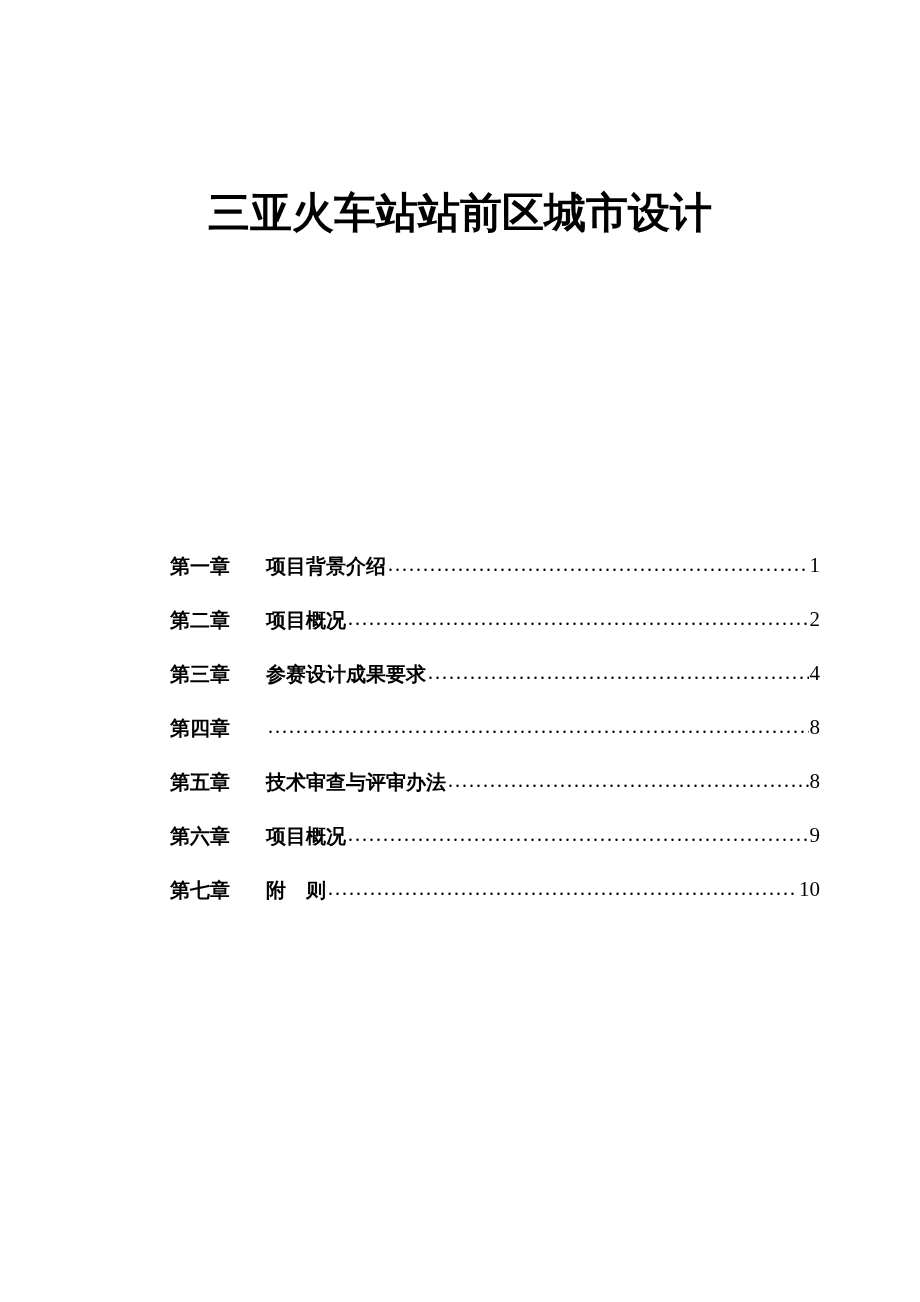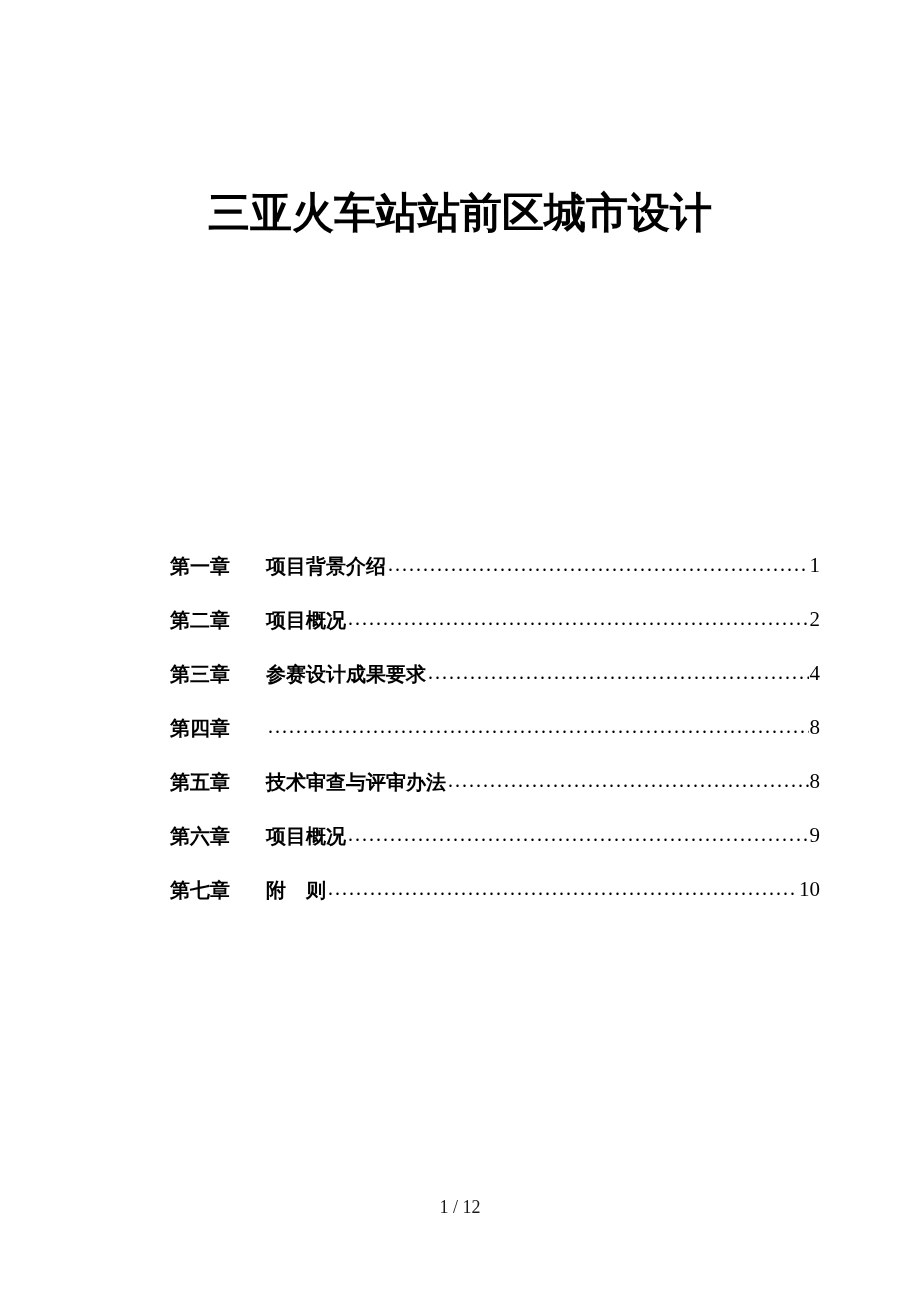--- a/index.html
+++ b/index.html
@@ -158,15 +158,14 @@
 
     <div class="toc-row">
       <span class="toc-chapter">第七章</span>
       <span class="toc-title-text">附　则</span>
       <span class="toc-leader">........................................................................................................................................................................................................</span>
       <span class="toc-page">10</span>
     </div>
 
   </nav>
 
-  <footer class="page-footer">1 / 12</footer>
 
 </div>
 
 </body></html>

